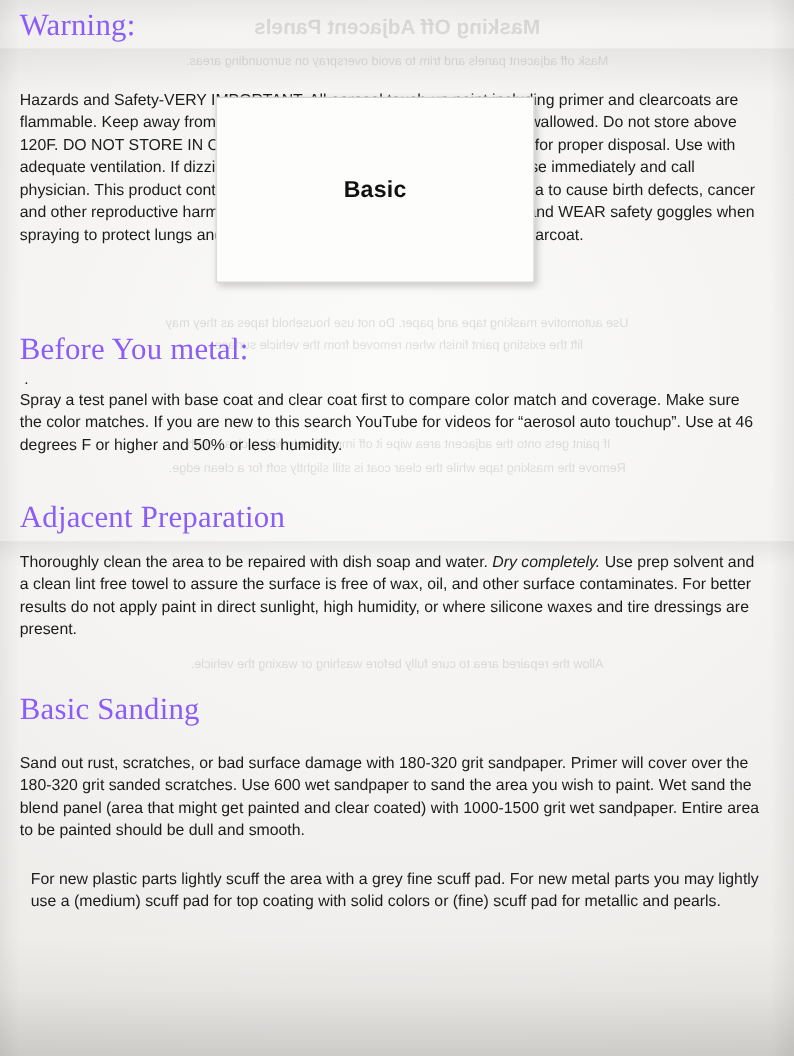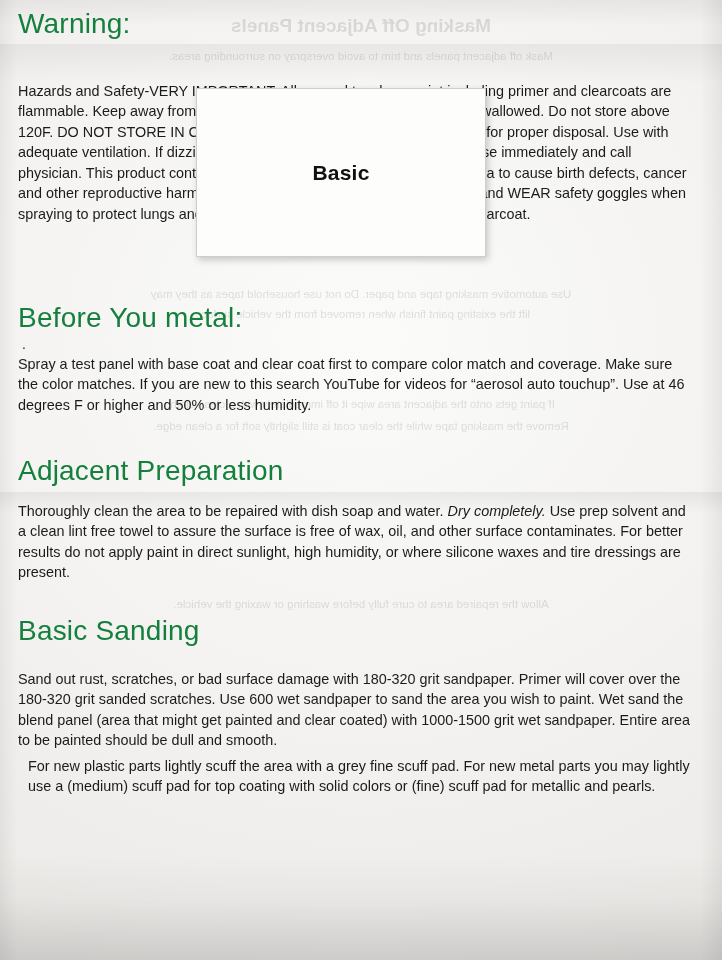--- a/index.html
+++ b/index.html
@@ -82,48 +82,48 @@
   }
 
   #content {
     position: absolute;
     inset: 0;
     padding: 10px 26px 0 18px;
     box-sizing: border-box;
   }
 
   h1.doc-heading {
-    font-family: Liberation Sans, sans-serif;
+    font-family: Liberation Serif, serif;
     font-weight: normal;
     font-size: 28px;
     letter-spacing: 0.2px;
     margin: 0;
-    color: #15803d;
+    color: #8b5cf6;
   }
   .para {
     font-size: 14.4px;
     line-height: 1.42;
     color: #1b1b1b;
     margin: 0;
   }
 
   #sec-warning { position: absolute; top: 8px; left: 18px; right: 26px; }
   #warning-body { margin-top: 41px; }
 
   #sec-before { position: absolute; top: 302px; left: 18px; right: 26px; }
   #before-dot { font-size: 14px; line-height: 0.7; margin: 6px 0 0 4px; }
   #before-body { margin-top: 4px; }
 
   #sec-surface { position: absolute; top: 455px; left: 18px; right: 26px; }
   #surface-body { margin-top: 14px; }
   #surface-body em { }
 
-  #sec-sanding { position: absolute; top: 615px; left: 18px; right: 22px; }
+  #sec-sanding { position: absolute; top: 630px; left: 18px; right: 22px; }
   #sanding-body1 { margin-top: 22px; }
-  #sanding-body2 { margin-top: 5px; padding-left: 10px; }
+  #sanding-body2 { margin-top: 24px; padding-left: 10px; }
 
   
   #label-card {
     position: absolute;
     left: 196px;
     top: 88px;
     width: 288px;
     height: 167px;
     background: #fdfdfc;
     border: 1px solid #cfcdc9;

